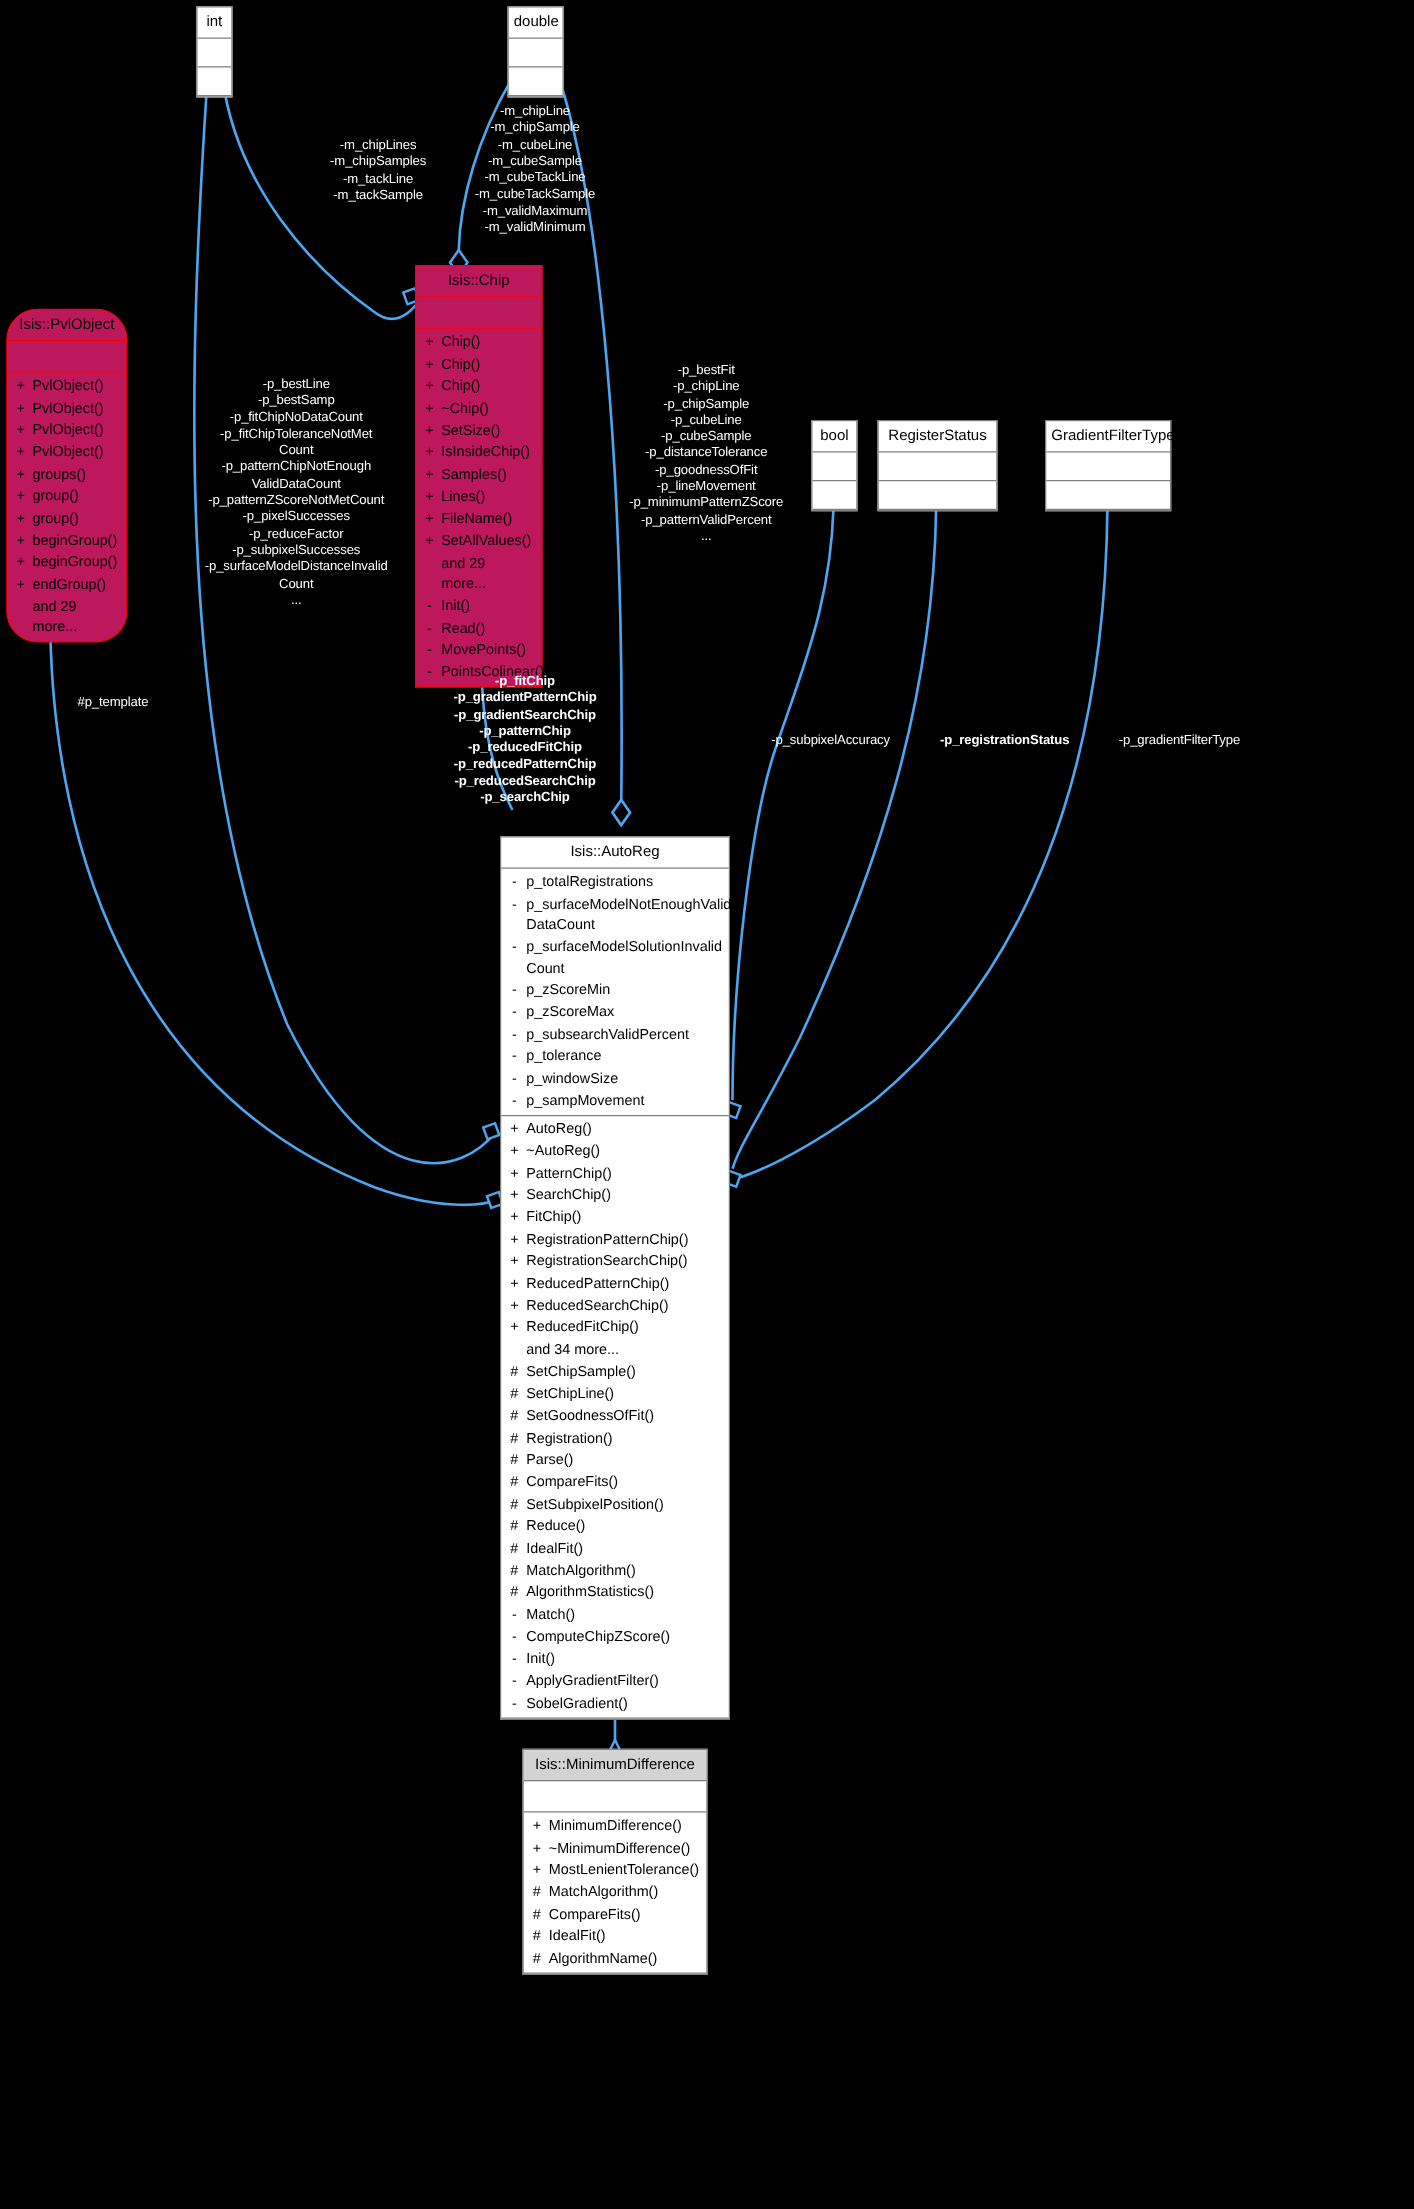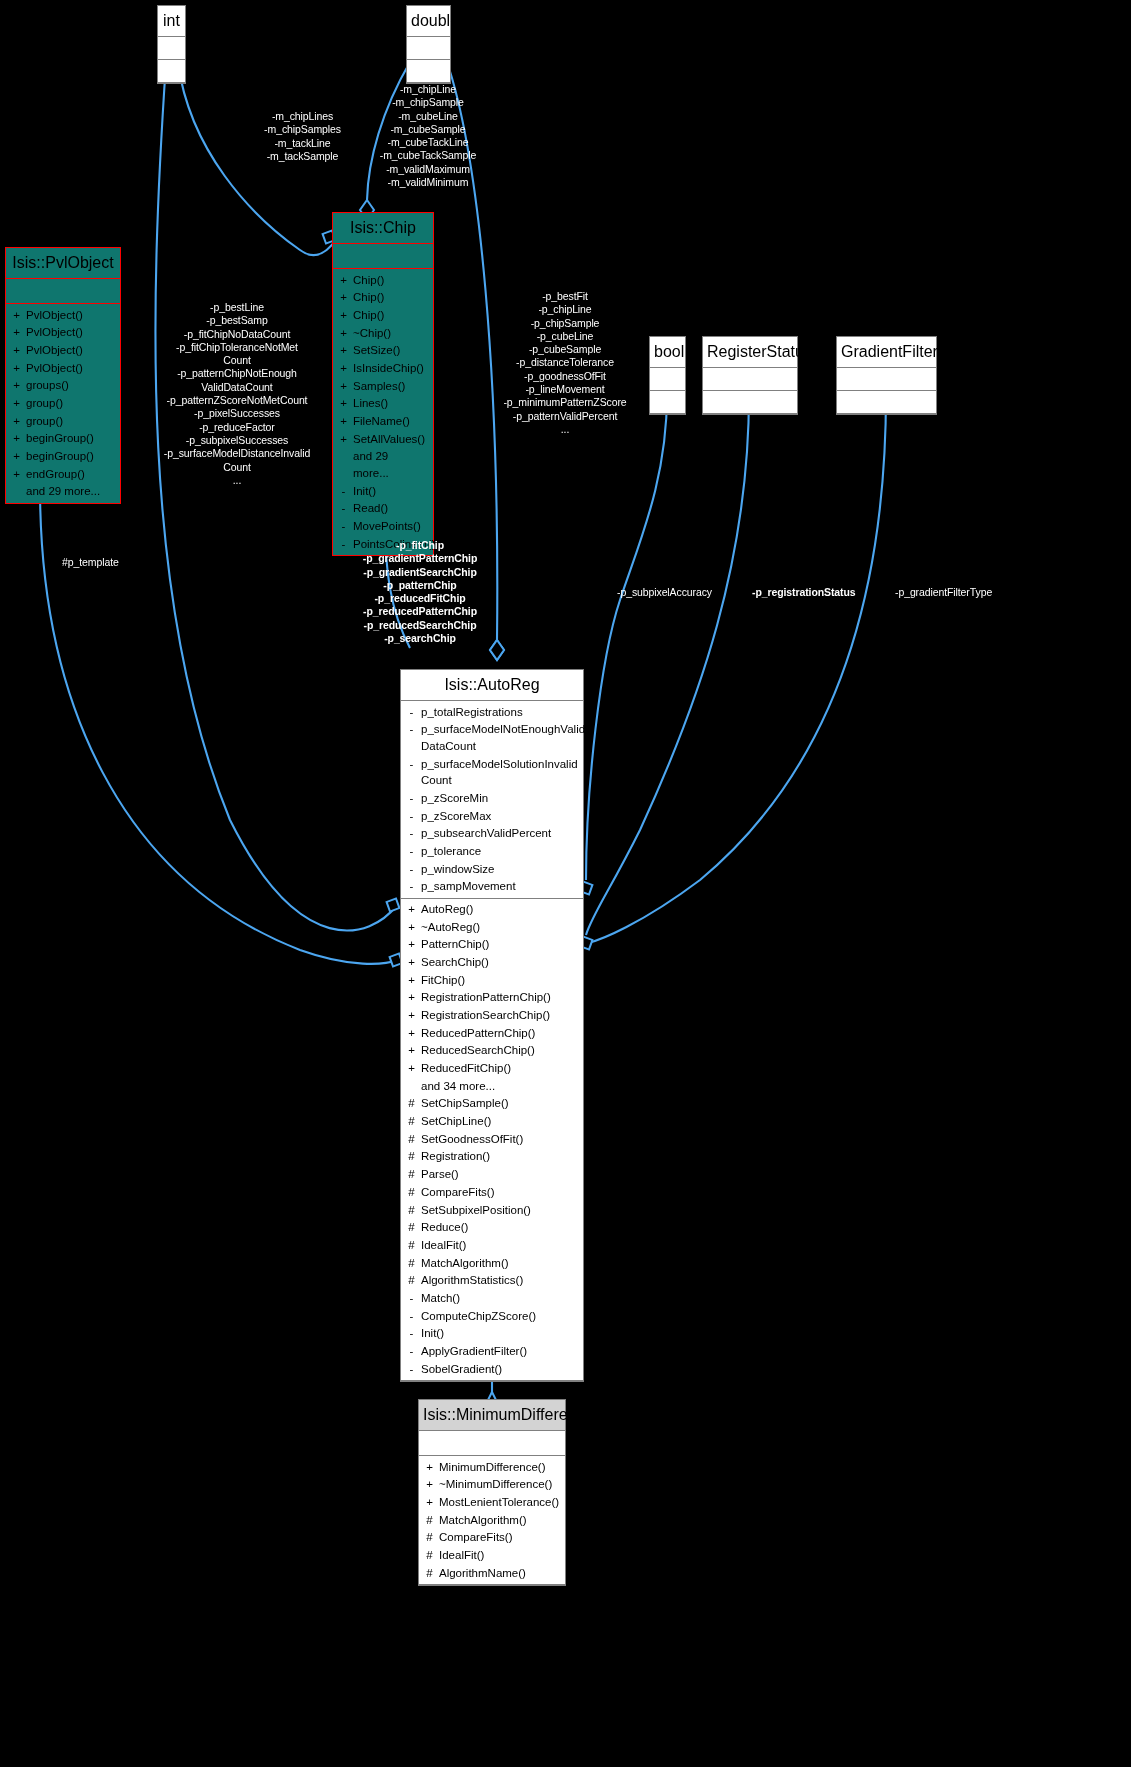--- a/index.html
+++ b/index.html
@@ -30,21 +30,21 @@
     border: 1px solid #000000;
     font-size: 11.5px;
     line-height: 1.45;
     color: #000000;
   }
   .node .title {
     text-align: center;
     padding: 3px 4px 4px 4px;
     border-bottom: 1px solid #000000;
     white-space: nowrap;
-    font-size: 16px;
+    font-size: 12px;
   }
   .node .sect {
     border-bottom: 1px solid #000000;
     padding: 2px 4px;
   }
   .node .sect:last-child { border-bottom: none; }
   .node .row {
     display: flex;
     gap: 5px;
     padding: 0.5px 2px;
@@ -56,21 +56,21 @@
     text-align: center;
   }
   .node .mname { flex: 1 1 auto; }
   .node .empty { height: 20px; }
 
   
   .prim .sect { height: 18px; }
 
   
   .node.red {
-    background: #0f766e;
+    background: #be185d;
     border: 1px solid #ff0000;
   }
   .node.red .title,
   .node.red .sect { border-bottom-color: #ff0000; }
 
   
   .node.focus { border: 1px solid #808080; }
   .node.focus .title {
     background: #d3d3d3;
     border-bottom: 1px solid #808080;
@@ -161,21 +161,21 @@
   <div class="sect"></div>
   <div class="sect"></div>
 </div>
 
 <div class="node prim plainbox" style="left:836px; top:336px; width:101px;">
   <div class="title">GradientFilterType</div>
   <div class="sect"></div>
   <div class="sect"></div>
 </div>
 
-<div class="node red" style="left:5px; top:247px; width:116px;">
+<div class="node red" style="left:5px; top:247px; width:97px;border-radius:25px;">
   <div class="title">Isis::PvlObject</div>
   <div class="sect empty"></div>
   <div class="sect">
       <div class="row">
         <span class="vis">+</span>
         <span class="mname">PvlObject()</span>
       </div>
       <div class="row">
         <span class="vis">+</span>
         <span class="mname">PvlObject()</span>

